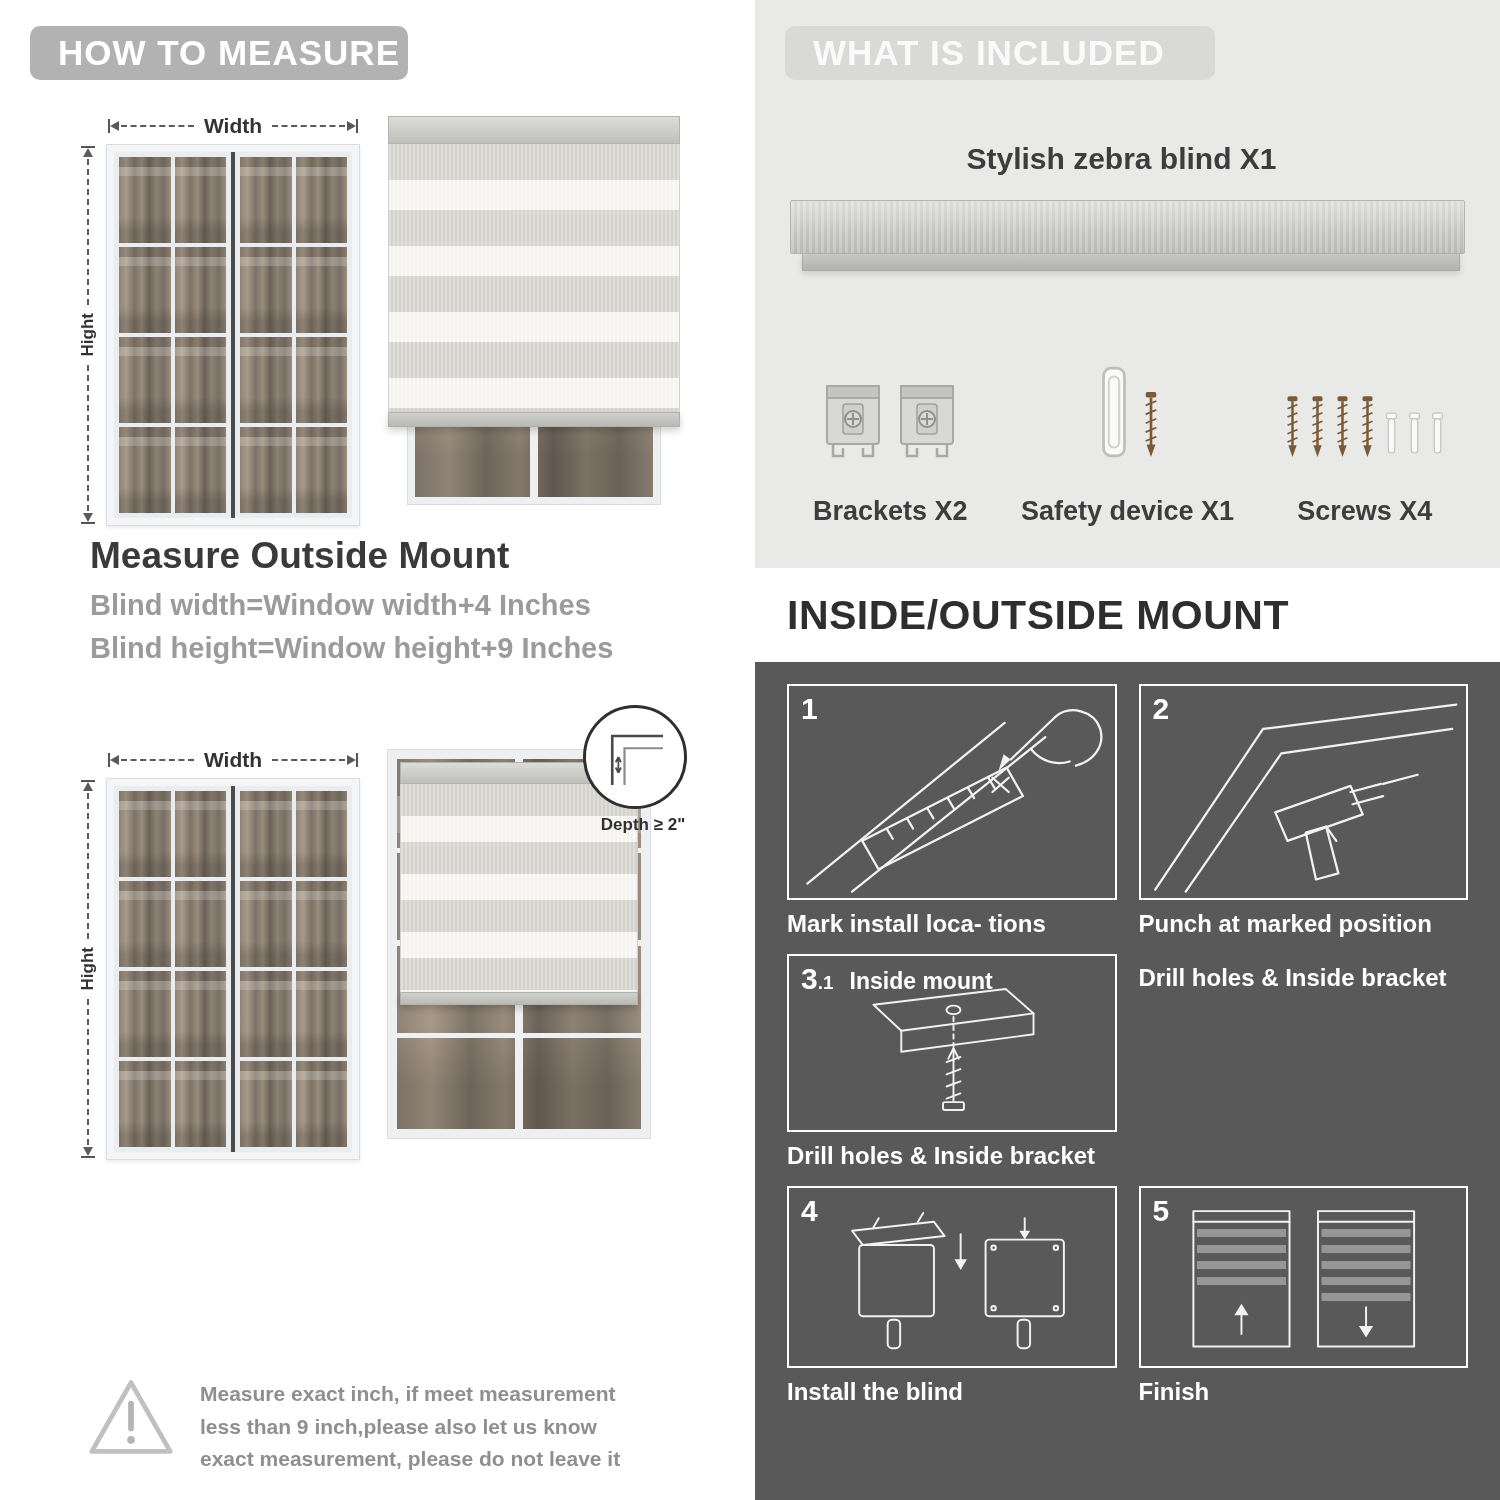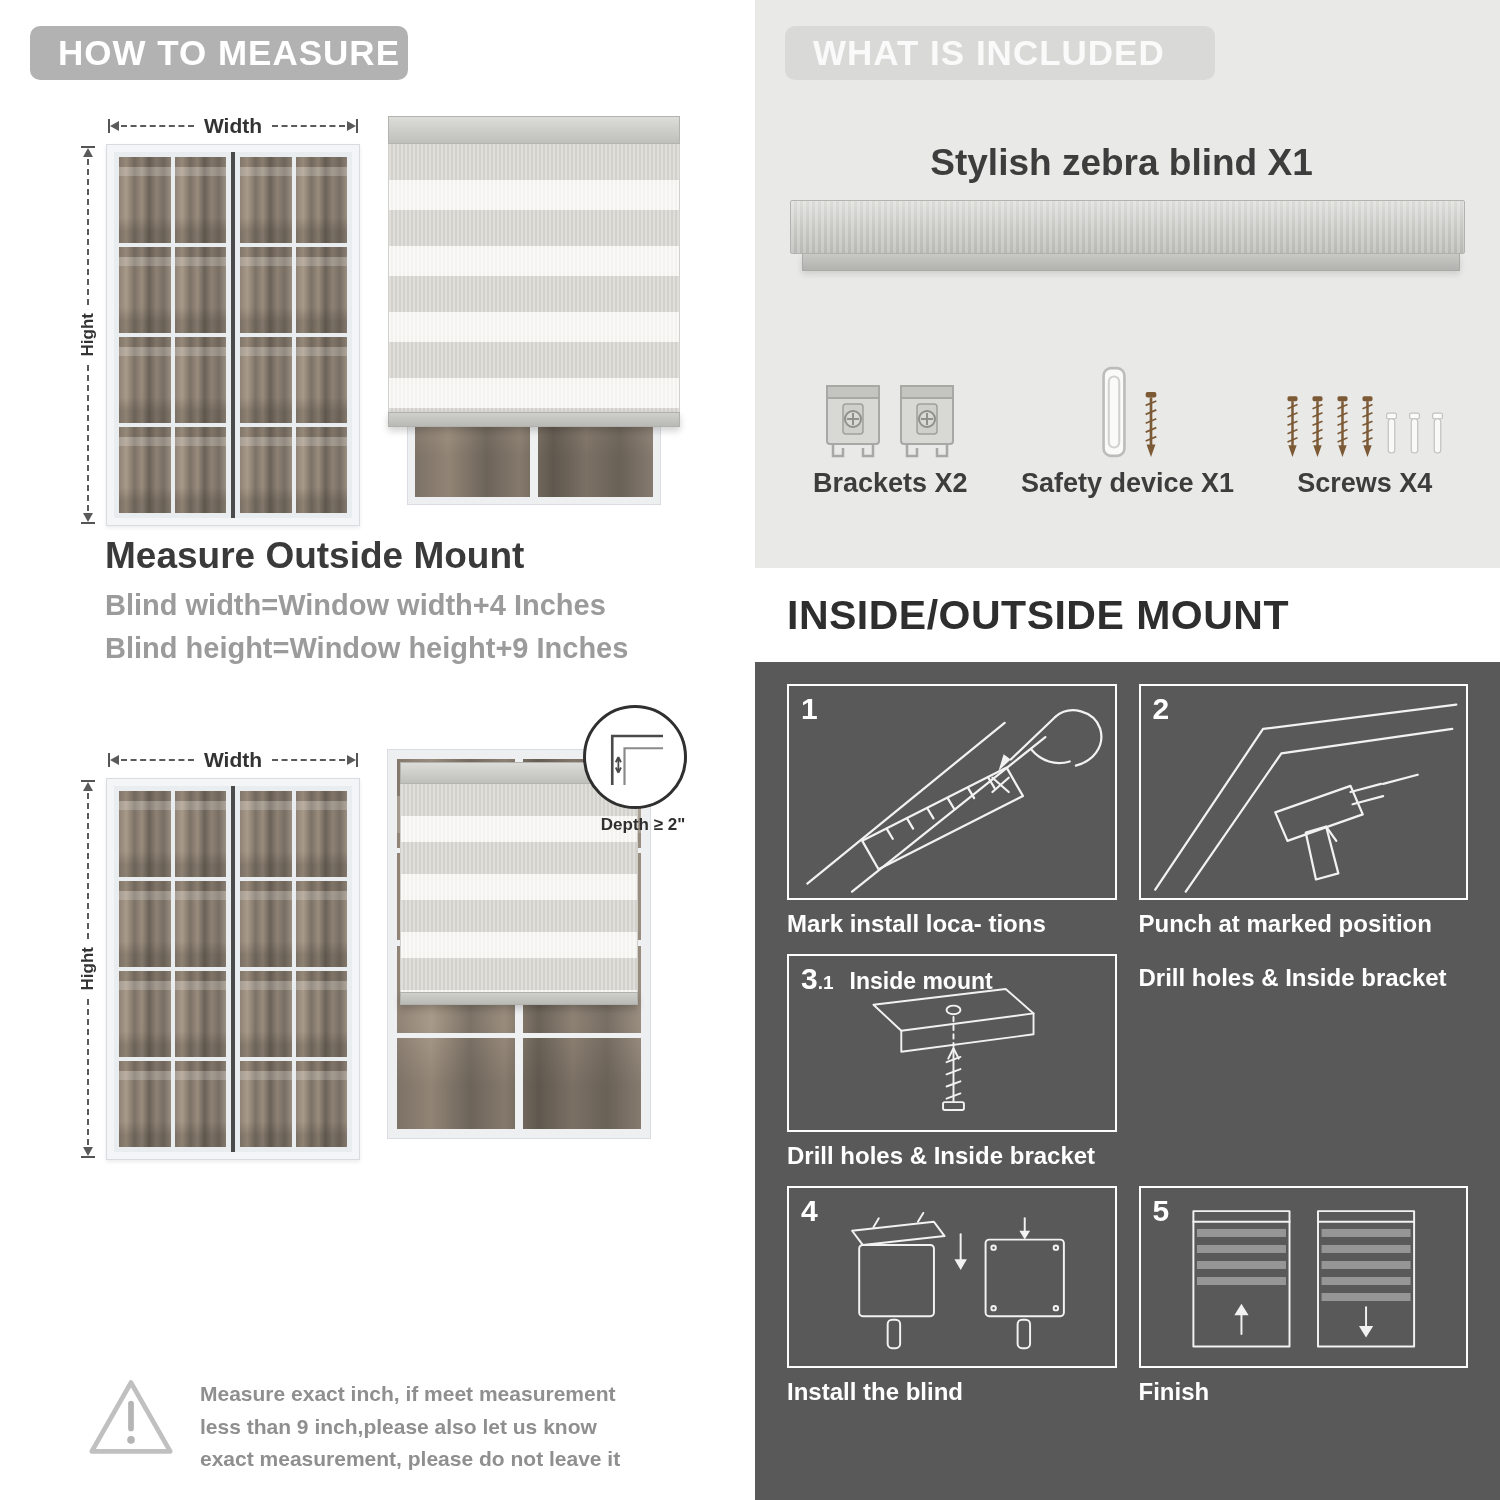--- a/index.html
+++ b/index.html
@@ -74,49 +74,49 @@
       repeating-linear-gradient(90deg, rgba(255,255,255,.22) 0 2px, rgba(0,0,0,.02) 2px 4px),
       repeating-linear-gradient(180deg, #d7d5cf 0 32px, #f8f7f4 32px 58px); }
   .bif-blind .rail-bottom { height:13px; }
 
   .depth-callout { position:absolute; right:-46px; top:-54px; width:104px; height:104px;
     border:3px solid #2f2f2f; border-radius:50%; background:#fff;
     display:flex; align-items:center; justify-content:center; }
   .depth-label { position:absolute; right:-62px; top:56px; width:120px; text-align:center;
     font-size:17px; font-weight:800; color:#2f2f2f; }
 
-  .text-block { position:absolute; left:105px; }
+  .text-block { position:absolute; left:90px; }
   #txt-outside { top:535px; }
   #txt-inside  { top:1172px; }
   .text-block h2 { font-size:37px; font-weight:800; color:#3a3a3a; margin-bottom:12px; }
   .text-block p { font-size:29px; font-weight:700; color:#9b9b9b; margin:10px 0; }
 
   .warning { position:absolute; left:88px; top:1376px; display:flex; gap:26px; width:590px; align-items:flex-start; }
   .warn-text { font-size:21px; color:#8f8f8f; font-weight:700; line-height:1.55; width:450px; padding-top:2px; }
 
   
   .right-col { position:absolute; left:755px; top:0; width:611px; height:1500px; }
 
   .included-panel { position:absolute; left:0; top:0; width:745px; height:568px; background:#e9e9e8; }
   .banner2 { position:absolute; left:30px; top:26px; width:430px; height:54px; background:#d9d9d8;
     border-radius:10px; display:flex; align-items:center; padding-left:28px;
     color:#fafafa; font-size:35px; font-weight:800; letter-spacing:1px; }
   .blind-label { position:absolute; left:0; right:12px; top:142px; text-align:center;
-    font-size:37px; font-weight:800; color:#3d3d3d; }
+    font-size:30px; font-weight:800; color:#3d3d3d; }
   .headrail { position:absolute; left:35px; right:35px; top:200px; }
   .hr-main { height:54px; border:1px solid #b3b3af; border-radius:2px;
     background:
       repeating-linear-gradient(90deg, rgba(255,255,255,.18) 0 3px, rgba(0,0,0,.02) 3px 6px),
       linear-gradient(180deg,#e0e0dd,#c9c9c5 60%,#bcbcb8); }
   .hr-lip { height:17px; margin:0 5px 0 12px; border:1px solid #abaaa6; border-top:none;
     background:linear-gradient(180deg,#c8c8c4,#b2b2ae); box-shadow:0 3px 6px rgba(0,0,0,.12); }
 
   .hardware { position:absolute; left:25px; right:25px; top:338px;
     display:grid; grid-template-columns:1fr 1.15fr 1fr; }
-  .hw-col { display:flex; flex-direction:column; align-items:center; gap:8px; }
+  .hw-col { display:flex; flex-direction:column; align-items:center; gap:36px; }
   .hw-icons { display:flex; align-items:flex-end; gap:10px; height:122px; }
   .hw-label { font-size:27px; font-weight:800; color:#3d3d3d; }
 
   .mount-title { position:absolute; left:0; top:568px; width:745px; height:94px; background:#fff;
     display:flex; align-items:center; padding-left:32px;
     font-size:41px; font-weight:800; color:#2e2e2e; letter-spacing:.5px; }
 
   .mount-panel { position:absolute; left:0; top:662px; width:745px; height:838px;
     background:#595959; padding:22px 32px; }
   .steps { display:grid; grid-template-columns:1fr 1fr; column-gap:22px; row-gap:16px; }

